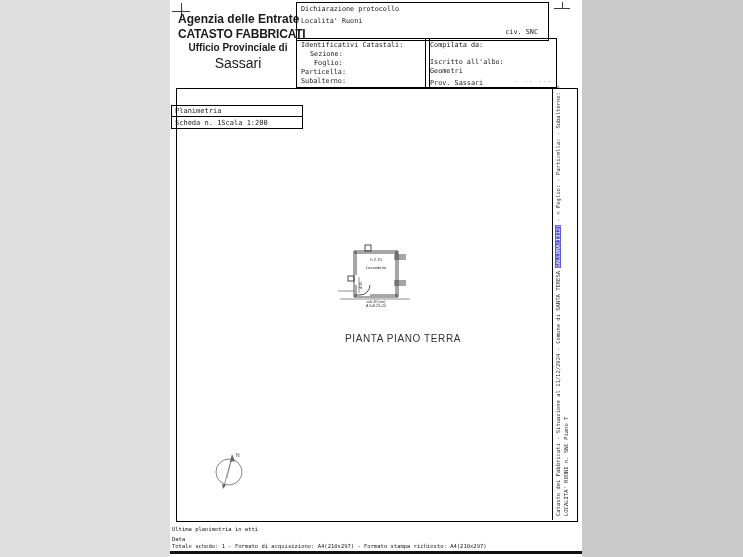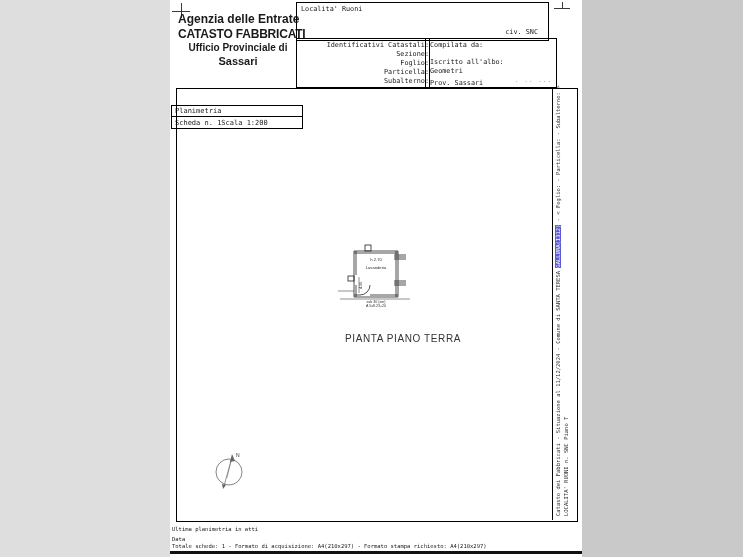--- a/index.html
+++ b/index.html
@@ -17,34 +17,34 @@
   #page{left:170px;top:0;width:412px;height:557px;background:#ffffff;}
 
   
   .mark{background:#3a3a3a;}
 
   
   #agency{left:8px;top:12px;width:120px;text-align:center;line-height:1.25;}
   #agency .l1{font-size:12px;font-weight:bold;white-space:nowrap;}
   #agency .l2{font-size:12px;font-weight:bold;white-space:nowrap;letter-spacing:-0.2px;}
   #agency .l3{font-size:10px;font-weight:bold;white-space:nowrap;}
-  #agency .l4{font-size:11px;font-weight:bold;white-space:nowrap;}
+  #agency .l4{font-size:14px;font-weight:normal;white-space:nowrap;}
 
   
   #plan-box{left:1px;top:65px;width:130px;height:22px;border:1.5px solid #000;font-size:7px;margin-top:40px;}
   #plan-box .row1{height:9px;border-bottom:1px solid #000;padding:1px 0 0 3px;white-space:nowrap;}
   #plan-box .row2{display:flex;justify-content:flex-start;padding:1.5px 8px 0 3px;white-space:nowrap;}
 
   
   .hbox{border:1px solid #000;font-size:6.8px;line-height:9px;}
   #box-decl{left:126px;top:2px;width:247px;height:35px;padding:2px 0 0 4px;}
   #box-decl div{margin-bottom:2.5px;white-space:nowrap;}
   #civ{position:absolute;right:10px;top:25px;}
   #box-ident{left:126px;top:38px;width:128px;height:46px;padding:2px 0 0 4px;}
-  #box-ident div{white-space:nowrap;text-align:right;}
+  #box-ident div{white-space:nowrap;}
   #box-comp{left:255px;top:38px;width:118px;height:46px;padding:2px 8px 0 4px;}
   #box-comp div{white-space:nowrap;}
   #prov-dots{position:absolute;right:4px;bottom:3px;color:#999;font-size:6px;letter-spacing:1px;}
 
   
   #frame{left:6px;top:88px;width:400px;height:432px;border:1.2px solid #000;}
   #strip-divider{left:382px;top:88px;width:1px;height:432px;background:#000;}
 
   
   #sidebar{left:384px;top:88px;width:22px;height:432px;overflow:visible;}
@@ -91,20 +91,21 @@
 
   <div id="plan-box" class="abs mono">
     <div class="row1">Planimetria</div>
     <div class="row2">
       <span>Scheda n. 1</span>
       <span>Scala 1:200</span>
     </div>
   </div>
 
   <div id="box-decl" class="abs hbox mono">
+    <div>Dichiarazione protocollo</div>
     <div>Localita' Ruoni</div>
     <span id="civ">civ. SNC</span>
   </div>
 
   <div id="box-ident" class="abs hbox mono">
     <div>Identificativi Catastali:</div>
     <div style="padding-left:9px;">Sezione:</div>
     <div style="padding-left:13px;">Foglio:</div>
     <div>Particella:</div>
     <div>Subalterno:</div>

